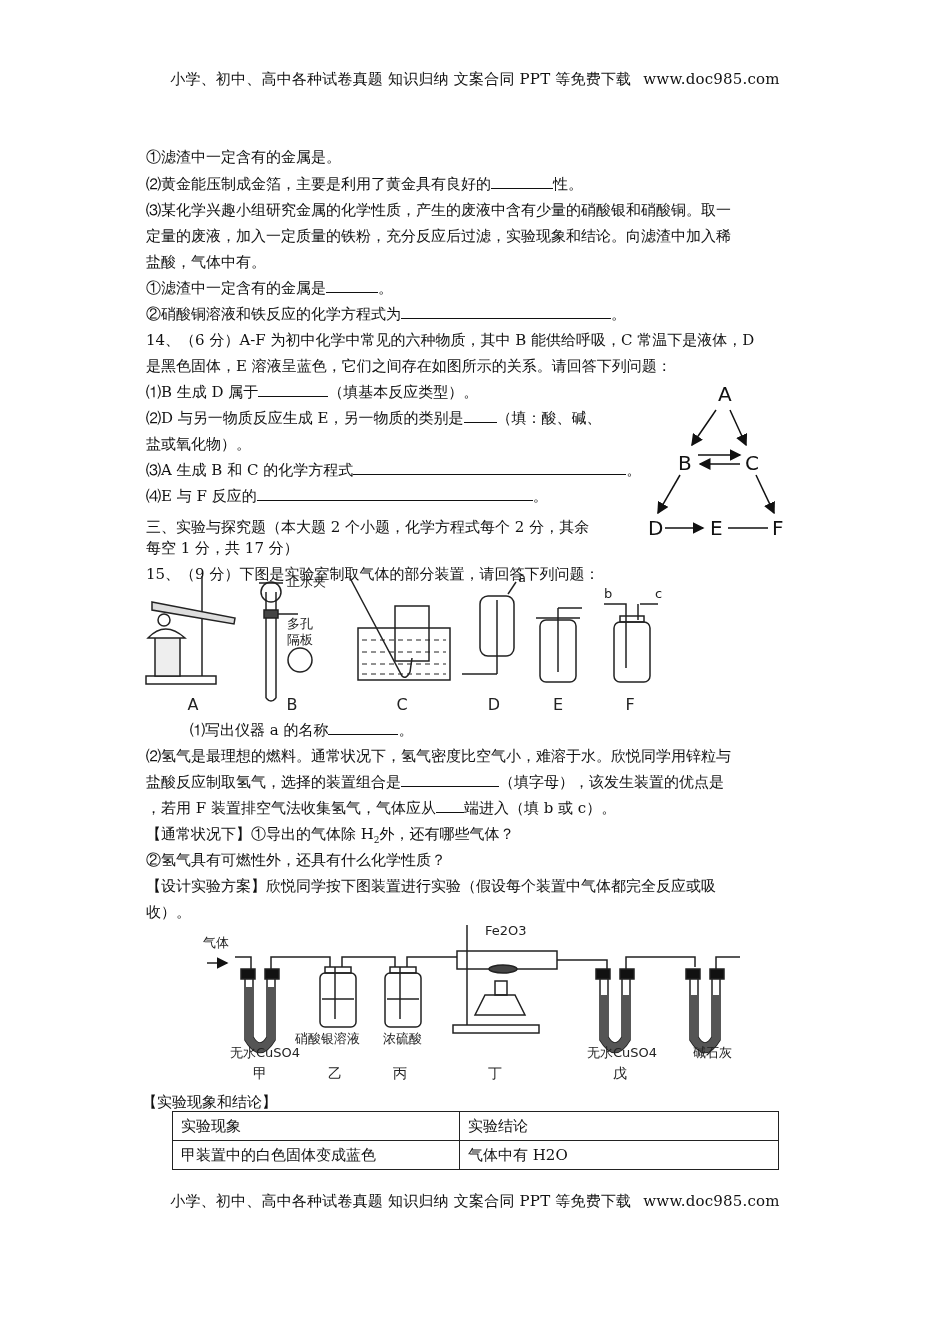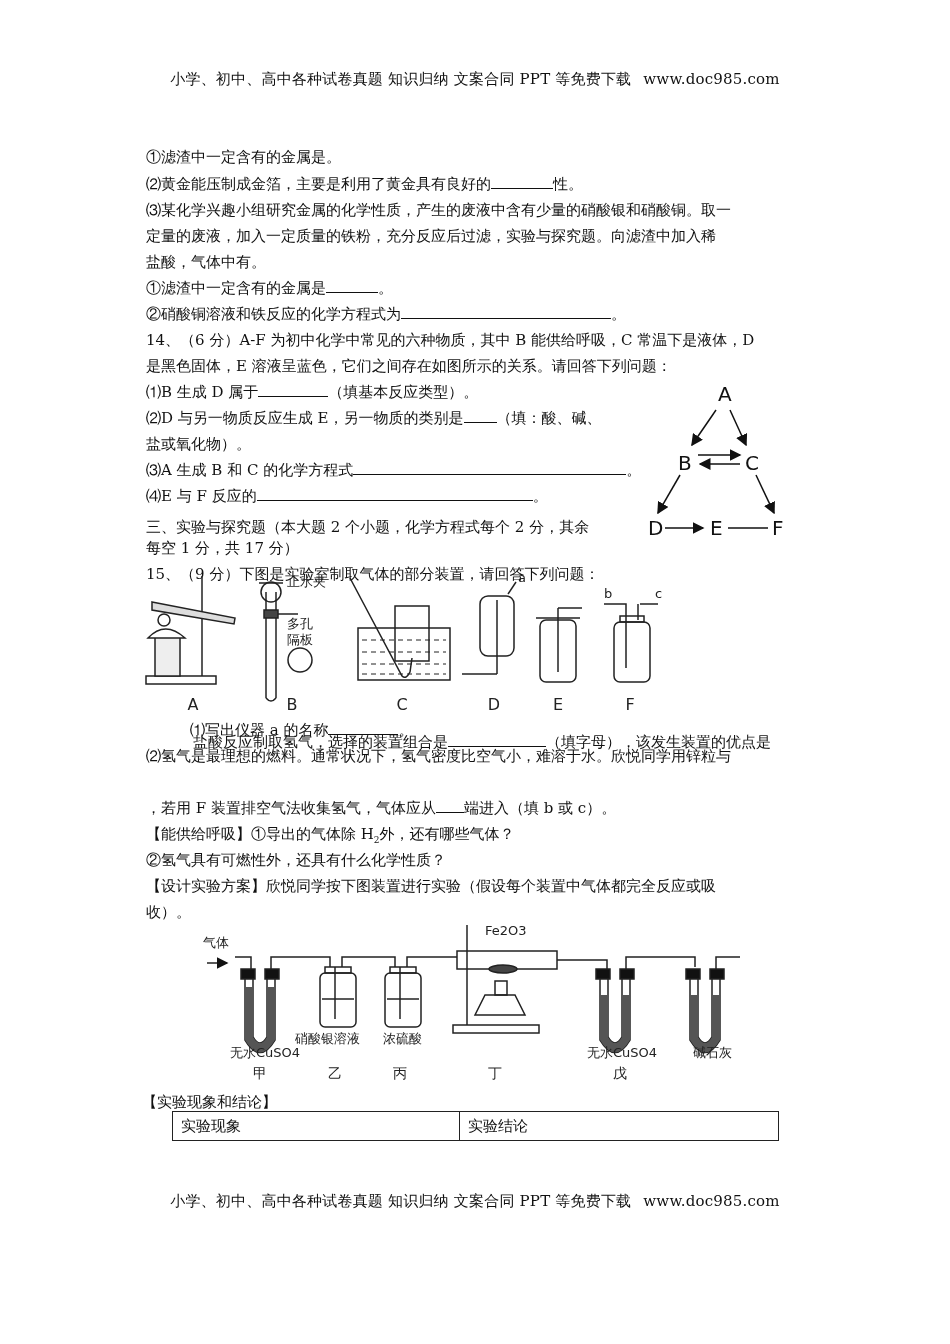--- a/index.html
+++ b/index.html
@@ -20,21 +20,21 @@
 
 <div class="hdr" style="top:70px;">
   <span>小学、初中、高中各种试卷真题 知识归纳 文案合同 PPT 等免费下载</span><span class="url">www.doc985.com</span>
 </div>
 
 <div class="ln" style="top:147px;">①滤渣中一定含有的金属是。</div>
 <div class="ln" style="top:174px;">
   <span>⑵黄金能压制成金箔，主要是利用了黄金具有良好的</span><span class="blank" style="width:62px"></span><span>性。</span>
 </div>
 <div class="ln" style="top:200px;">⑶某化学兴趣小组研究金属的化学性质，产生的废液中含有少量的硝酸银和硝酸铜。取一</div>
-<div class="ln" style="top:226px;">定量的废液，加入一定质量的铁粉，充分反应后过滤，实验与探究题。向滤渣中加入稀</div>
+<div class="ln" style="top:226px;">定量的废液，加入一定质量的铁粉，充分反应后过滤，实验现象和结论。向滤渣中加入稀</div>
 <div class="ln" style="top:252px;">盐酸，气体中有。</div>
 <div class="ln" style="top:278px;">
   <span>①滤渣中一定含有的金属是</span><span class="blank" style="width:52px"></span><span>。</span>
 </div>
 <div class="ln" style="top:304px;">
   <span>②硝酸铜溶液和铁反应的化学方程式为</span><span class="blank" style="width:210px"></span><span>。</span>
 </div>
 
 <div class="ln" style="top:330px;">14、（6 分）A-F 为初中化学中常见的六种物质，其中 B 能供给呼吸，C 常温下是液体，D</div>
 <div class="ln" style="top:356px;">是黑色固体，E 溶液呈蓝色，它们之间存在如图所示的关系。请回答下列问题：</div>
@@ -143,28 +143,28 @@
     <text x="378" y="14">a</text>
     <text x="464" y="30">b</text>
     <text x="515" y="30">c</text>
   </g>
 </svg>
 
 <div class="ln" style="top:720px;margin-left:44px;">
   <span>⑴写出仪器 a 的名称</span><span class="blank" style="width:70px"></span><span>。</span>
 </div>
 <div class="ln" style="top:746px;">⑵氢气是最理想的燃料。通常状况下，氢气密度比空气小，难溶于水。欣悦同学用锌粒与</div>
-<div class="ln" style="top:732px;margin-left:47px;">
+<div class="ln" style="top:772px;">
   <span>盐酸反应制取氢气，选择的装置组合是</span><span class="blank" style="width:98px"></span><span>（填字母），该发生装置的优点是</span>
 </div>
 <div class="ln" style="top:798px;">
   <span>，若用 F 装置排空气法收集氢气，气体应从</span><span class="blank" style="width:28px"></span><span>端进入（填 b 或 c）。</span>
 </div>
 <div class="ln" style="top:824px;">
-  <span>【能供给呼吸】①导出的气体除 H</span><sub>2</sub><span>外，还有哪些气体？</span>
+  <span>【通常状况下】①导出的气体除 H</span><sub>2</sub><span>外，还有哪些气体？</span>
 </div>
 <div class="ln" style="top:850px;">②氢气具有可燃性外，还具有什么化学性质？</div>
 <div class="ln" style="top:876px;">【设计实验方案】欣悦同学按下图装置进行实验（假设每个装置中气体都完全反应或吸</div>
 <div class="ln" style="top:902px;">收）。</div>
 
 <svg class="fig" style="left:195px; top:915px;" width="570" height="170">
   <g stroke="#222" stroke-width="1.5" fill="none">
     <line x1="12" y1="48" x2="32" y2="48" marker-end="url(#ah)"></line>
 
     <path d="M50,60 L50,125 Q65,150 80,125 L80,60"></path>
@@ -228,18 +228,22 @@
 </svg>
 
 <div class="ln" style="top:1092px; left:142px;">【实验现象和结论】</div>
 
 <table class="res">
   <tbody>
       <tr>
     <td style="width:270px">实验现象</td>
     <td>实验结论</td>
   </tr>
+  <tr>
+    <td>甲装置中的白色固体变成蓝色</td>
+    <td>气体中有 H2O</td>
+  </tr>
 </tbody>
   </table>
 
 <div class="hdr" style="top:1192px;">
   <span>小学、初中、高中各种试卷真题 知识归纳 文案合同 PPT 等免费下载</span><span class="url">www.doc985.com</span>
 </div>
 
 </body></html>

